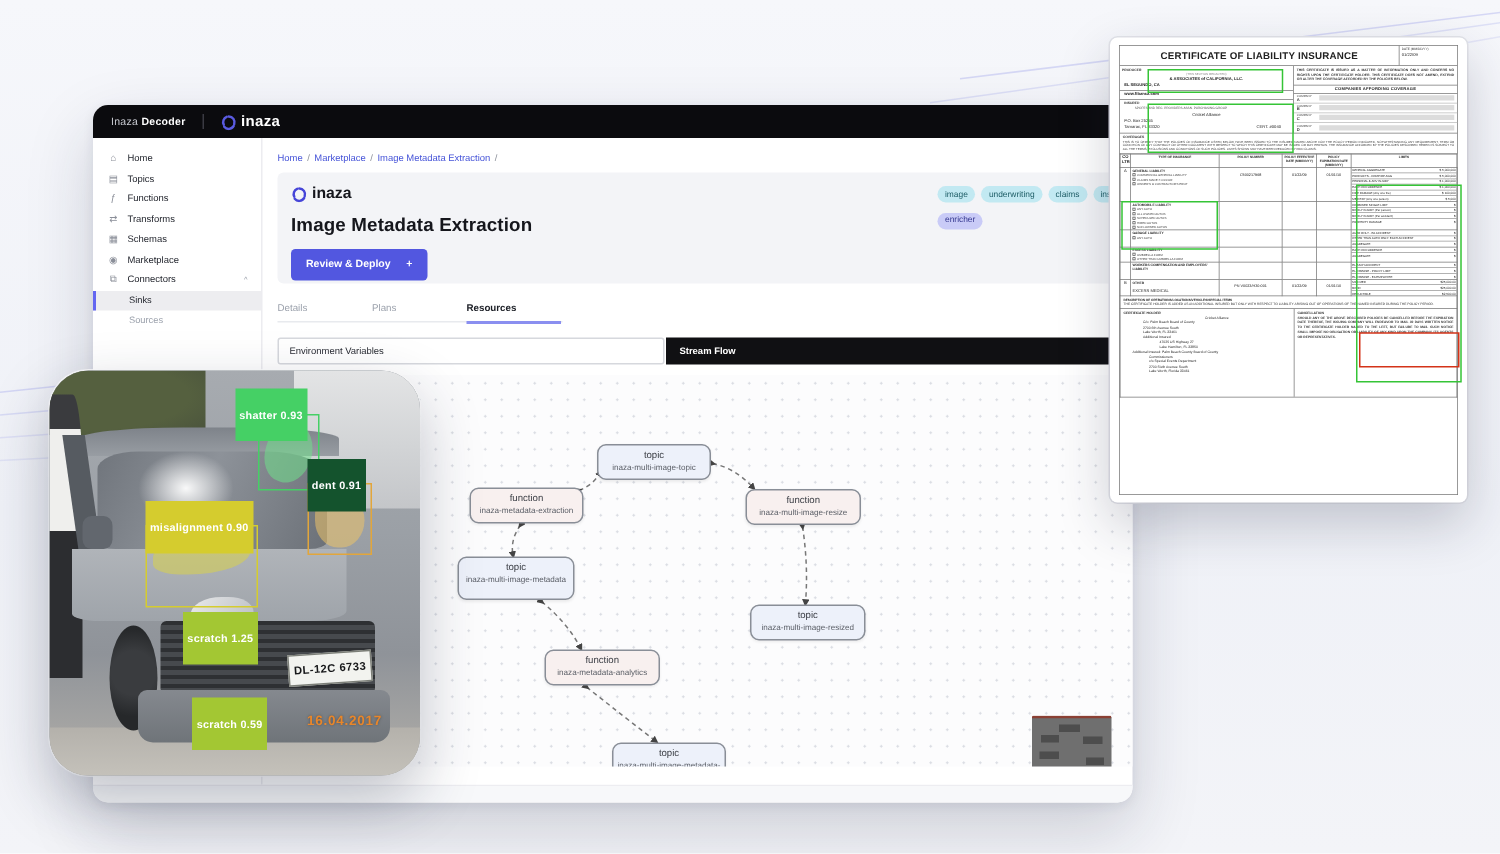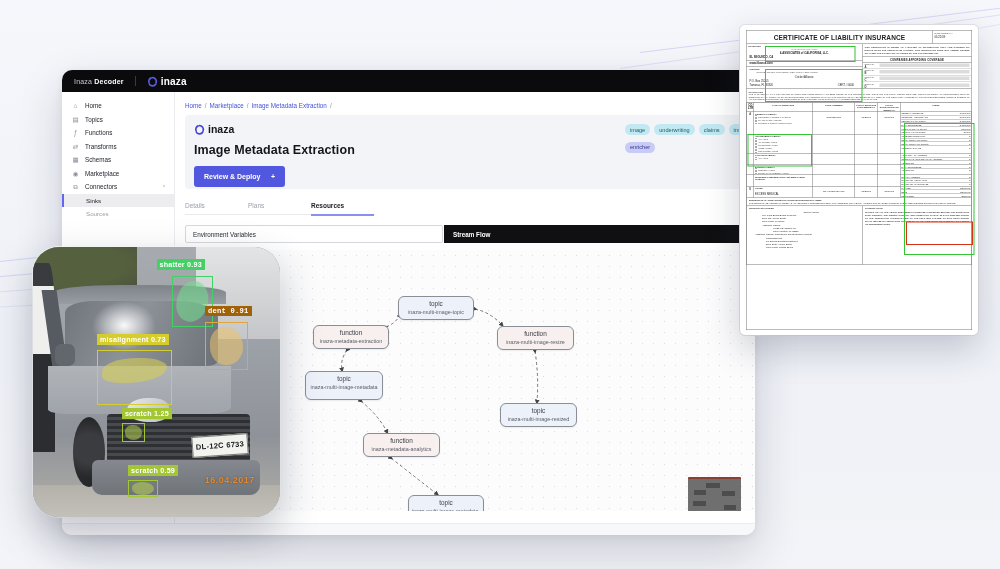--- a/index.html
+++ b/index.html
@@ -96,27 +96,27 @@
   .pillar { left:6%; top:16%; width:6%; height:34%; background:#565b61; transform:skewX(8deg); }
   .mirror { left:9%; top:36%; width:8%; height:8%; background:#62676e; border-radius:30%; }
   .grille { left:30%; top:62%; width:58%; height:18%; background:repeating-linear-gradient(180deg,#2e3033 0 3px,#474a4e 3px 6px); border-radius:4px; }
   .bumper { left:24%; top:79%; width:68%; height:13%; background:linear-gradient(180deg,#85898f,#6f7479); border-radius:6px 6px 10px 10px; }
   .headlight { left:38%; top:56%; width:17%; height:9%; background:linear-gradient(120deg,#e8e9ea,#b9bdc2); border-radius:50% 40% 40% 50%; }
   .wheel { left:16%; top:63%; width:13%; height:26%; background:radial-gradient(circle at 50% 45%, #3a3c3f 35%, #26282a 70%); border-radius:50%; }
   .person { left:0; top:6%; width:9%; height:70%; background:linear-gradient(180deg,#3a3b3e 0 12%, #efefed 12% 48%, #2c2d30 48% 100%); border-radius:0 30% 0 0; }
   .road { left:0; top:88%; width:100%; height:12%; background:linear-gradient(180deg,#b4b1ab,#c4c1ba); }
   .det { position:absolute; border:1.6px solid; }
   .det .blob { position:absolute; inset:8% 10%; border-radius:45% 55% 50% 50%; opacity:.55; }
-  .det-label { position:absolute; color:#fff; font-size:7.2px; font-weight:bold; padding:1px 3px; white-space:nowrap; letter-spacing:.2px;}
+  .det-label { position:absolute; color:#fff; font-size:7.2px; font-weight:bold; padding:13px 3px; white-space:nowrap; letter-spacing:.2px;}
   .d-shatter { left:56.3%; top:10.7%; width:16.6%; height:18.9%; border-color:#45d065;}
   .d-shatter .blob{ background:#6fe08b; transform:rotate(18deg);}
   .l-shatter { left:50%; top:4.5%; background:#45d065;}
   .d-dent { left:69.6%; top:27.8%; width:17.4%; height:17.8%; border-color:#e2a63b;}
   .d-dent .blob{ background:#ecc268; }
-  .l-dent { left:69.6%; top:22%; background:#a16207;font-family:Liberation Mono, monospace;}
+  .l-dent { left:69.6%; top:22%; background:#14532d;}
   .d-mis { left:25.9%; top:38.1%; width:30.4%; height:20.4%; border-color:#d5cc2e;}
   .d-mis .blob{ background:#d9d14a; border-radius:60% 40% 70% 30%; inset:14% 6% 40% 6%;}
   .l-mis { left:25.9%; top:32.3%; background:#d5cc2e;}
   .d-s73 { left:36%; top:65.2%; width:9.3%; height:7%; border-color:#a3c733;}
   .d-s73 .blob{ background:#b5d24e; }
   .l-s73 { left:36%; top:59.5%; background:#a3c733;}
   .d-s80 { left:38.5%; top:86.3%; width:12.1%; height:6.3%; border-color:#a3c733;}
   .d-s80 .blob{ background:#b5d24e; }
   .l-s80 { left:38.5%; top:80.6%; background:#a3c733;}
   .plate { position:absolute; left:64.4%; top:69.6%; width:22.7%; height:7.8%; background:#f2f3ef; border:1px solid #7c7f78;
@@ -376,21 +376,21 @@
   <div class="det-label l-shatter"><span>shatter</span> <span>0.93</span></div>
 
   <div class="det d-dent">
       <div class="blob"></div>
     </div>
   <div class="det-label l-dent"><span>dent</span> <span>0.91</span></div>
 
   <div class="det d-mis">
       <div class="blob"></div>
     </div>
-  <div class="det-label l-mis"><span>misalignment</span> <span>0.73</span></div>
+  <div class="det-label l-mis"><span>misalignment</span> <span>0.90</span></div>
 
   <div class="det d-s73">
       <div class="blob"></div>
     </div>
   <div class="det-label l-s73"><span>scratch</span> <span>1.25</span></div>
 
   <div class="det d-s80">
       <div class="blob"></div>
     </div>
   <div class="det-label l-s80"><span>scratch</span> <span>0.59</span></div>

